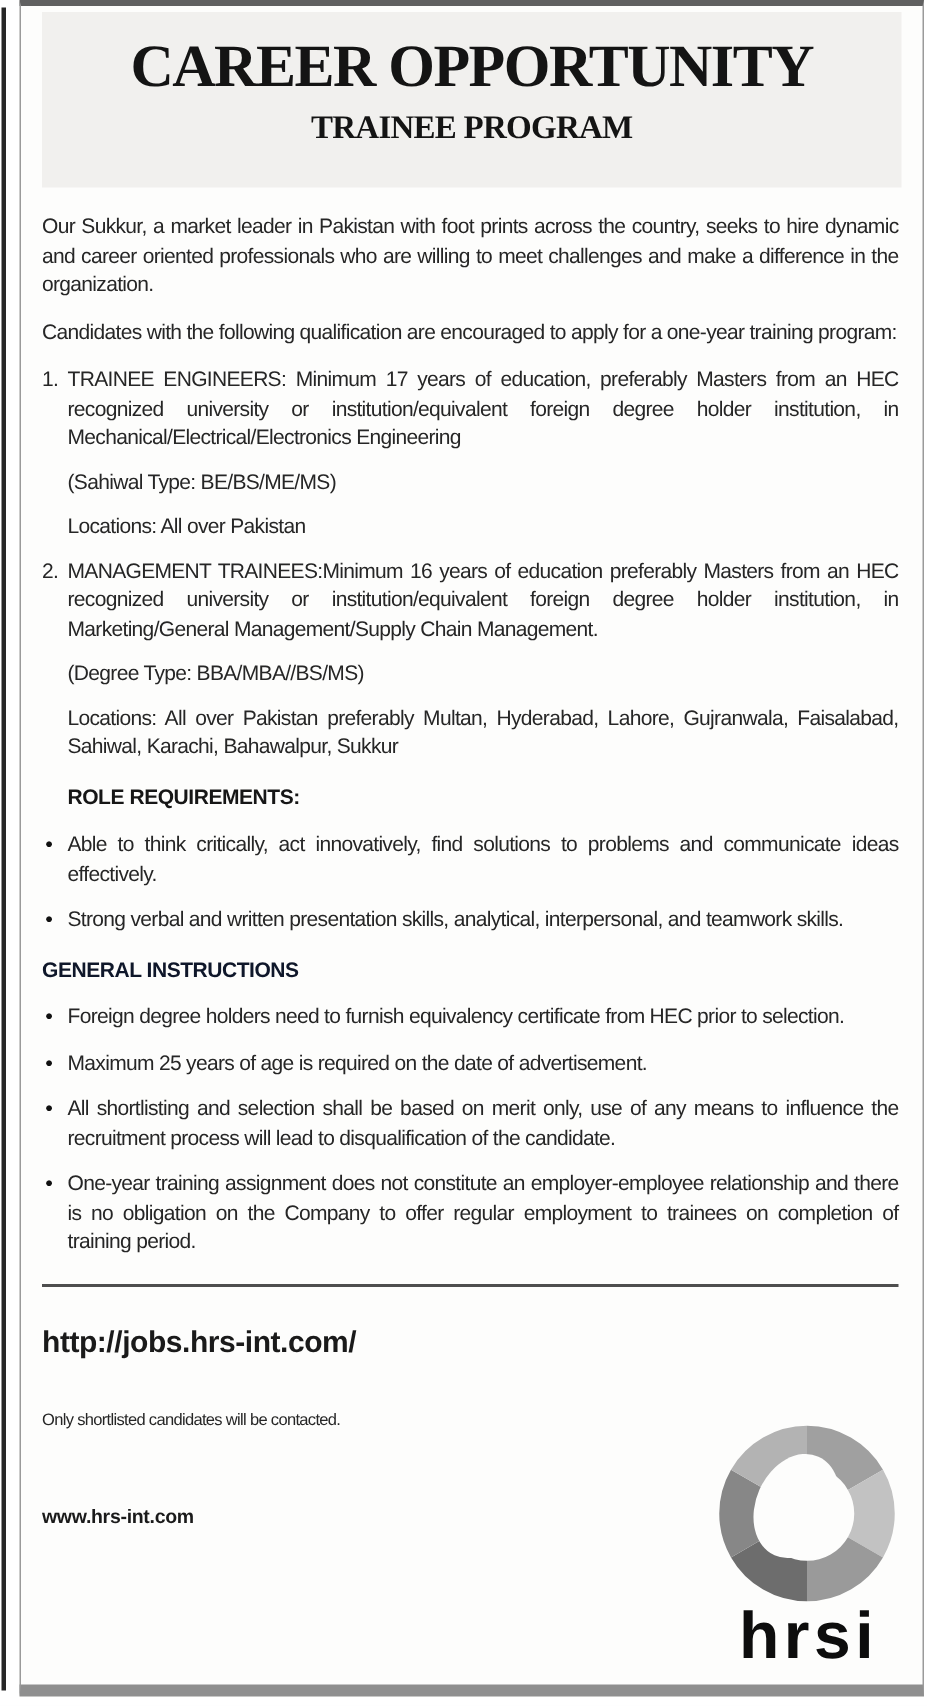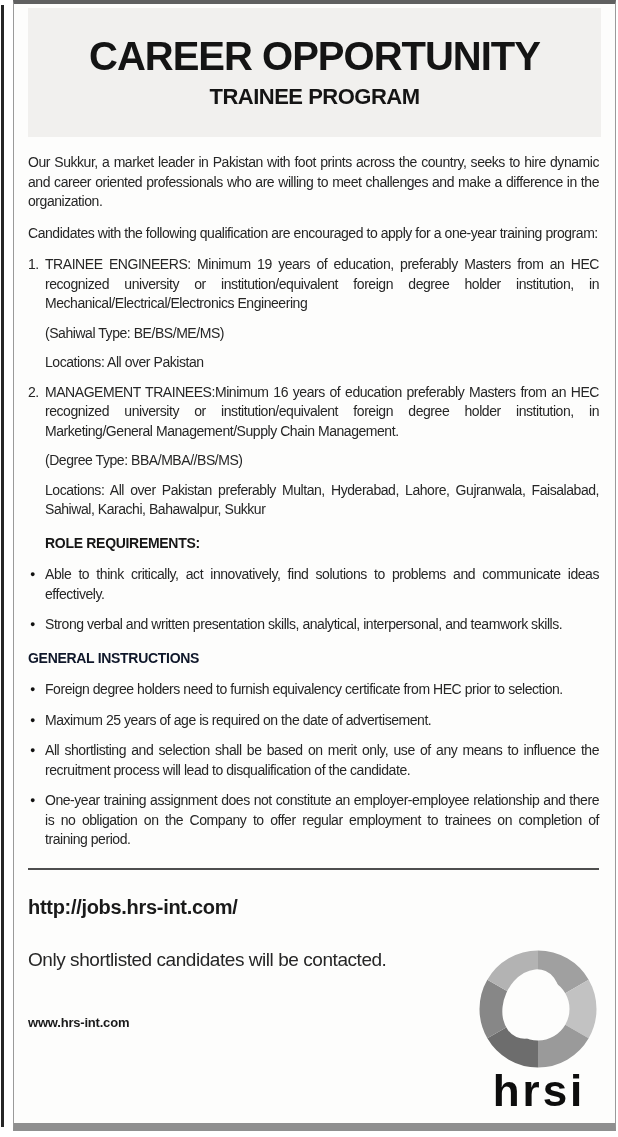--- a/index.html
+++ b/index.html
@@ -27,21 +27,22 @@
     border: 1px solid #9a9a9a;
     border-top: 4px solid #606060;
     border-bottom: 8px solid #8f8f8f;
   }
 
   
   .header-band {
     margin: 4px 14px 0 14px;
     background: #f1f0ee;
     text-align: center;
-    padding: 27px 0 26px 0;
+    padding: 15px 0 26px 0;
+    font-family: Liberation Serif, serif;
   }
   .title {
     font-size: 40px; font-weight: bold; color: #141414;
     letter-spacing: -1px; line-height: 42px;
   }
   .subtitle {
     font-size: 22px; font-weight: bold; color: #141414;
     letter-spacing: -0.5px; line-height: 28px; margin-top: 6px;
   }
 
@@ -78,21 +79,21 @@
     margin: 18px 0 15px 0; height: 0;
   }
 
   .closing { margin: 0; }
   .bold { font-weight: bold; color: #1a1a1a; }
 
   .apply-link {
     font-weight: bold; font-size: 20px; color: #1a1a1a;
     margin-top: 28px; letter-spacing: -0.3px;
   }
-  .note { margin-top: 33px; font-size: 19px; }
+  .note { margin-top: 33px; font-size: 11px; }
   .website {
     margin-top: 43px; font-weight: bold; font-size: 13px; color: #1a1a1a;
     letter-spacing: -0.2px;
   }
 
   
   .logo-box {
     position: absolute; top: 944px; right: 5px;
     width: 142px; text-align: center;
   }
@@ -114,21 +115,21 @@
     <div class="subtitle">TRAINEE PROGRAM</div>
   </div>
 
   <div class="content">
 
     <p class="para">Our Sukkur, a market leader in Pakistan with foot prints across the country, seeks to hire dynamic and career oriented professionals who are willing to meet challenges and make a difference in the organization.</p>
     <p class="para">Candidates with the following qualification are encouraged to apply for a one-year training program:</p>
 
     <div class="olitem">
       <span class="olnum">1.</span>
-      <span class="olbody">TRAINEE ENGINEERS: Minimum 19 years of education, preferably Masters from an HEC recognized university or institution/equivalent foreign degree holder institution, in Mechanical/Electrical/Electronics Engineering</span>
+      <span class="olbody">TRAINEE ENGINEERS: Minimum 17 years of education, preferably Masters from an HEC recognized university or institution/equivalent foreign degree holder institution, in Mechanical/Electrical/Electronics Engineering</span>
     </div>
     <div class="subline">(Sahiwal Type: BE/BS/ME/MS)</div>
     <div class="subline">Locations: All over Pakistan</div>
 
     <div class="olitem">
       <span class="olnum">2.</span>
       <span class="olbody">MANAGEMENT TRAINEES:Minimum 16 years of education preferably Masters from an HEC recognized university or institution/equivalent foreign degree holder institution, in Marketing/General Management/Supply Chain Management.</span>
     </div>
     <div class="subline">(Degree Type: BBA/MBA//BS/MS)</div>
     <div class="subline">Locations: All over Pakistan preferably Multan, Hyderabad, Lahore, Gujranwala, Faisalabad, Sahiwal, Karachi, Bahawalpur, Sukkur</div>

